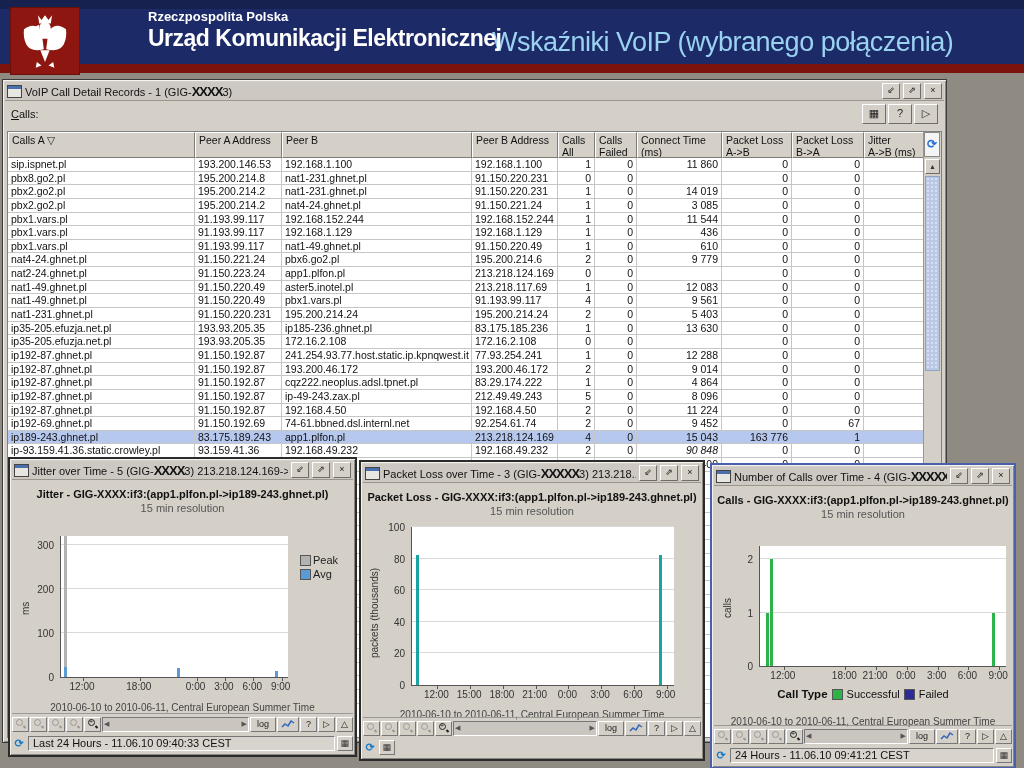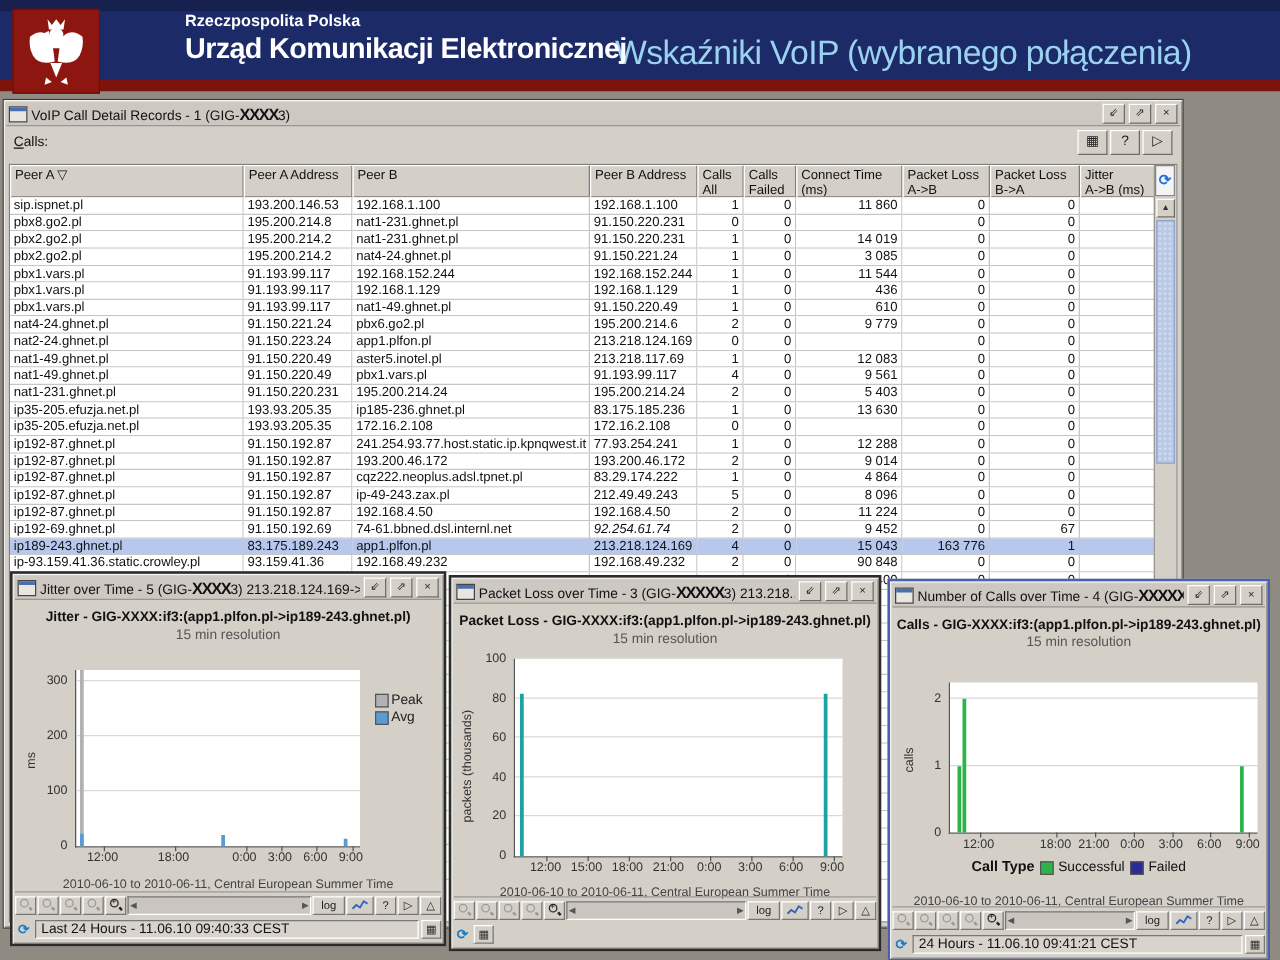--- a/index.html
+++ b/index.html
@@ -139,21 +139,21 @@
       <div class="wbtn">×</div>
     </div>
     <div id="calls-label">Calls:</div>
     <div id="main-toolbar">
       <div class="mbtn">▦</div>
       <div class="mbtn">?</div>
       <div class="mbtn">▷</div>
     </div>
     <div id="table-wrap">
       <div id="thead">
-          <div class="hcell" style="width: 187px;">Peer A ▽</div>
+          <div class="hcell" style="width: 187px;">Calls A ▽</div>
           <div class="hcell" style="width: 87px;">Peer A Address</div>
           <div class="hcell" style="width: 190px;">Peer B</div>
           <div class="hcell" style="width: 86px;">Peer B Address</div>
           <div class="hcell" style="width: 37px;">Calls
 All</div>
           <div class="hcell" style="width: 42px;">Calls
 Failed</div>
           <div class="hcell" style="width: 85px;">Connect Time
 (ms)</div>
           <div class="hcell" style="width: 70px;">Packet Loss
@@ -389,21 +389,21 @@
             <div class="tcell num" style="width: 42px;">0</div>
             <div class="tcell num" style="width: 85px;">11 224</div>
             <div class="tcell num" style="width: 70px;">0</div>
             <div class="tcell num" style="width: 72px;">0</div>
             <div class="tcell num" style="width: 76px;">0</div>
           </div>
           <div class="trow">
             <div class="tcell" style="width: 187px;">ip192-69.ghnet.pl</div>
             <div class="tcell" style="width: 87px;">91.150.192.69</div>
             <div class="tcell" style="width: 190px;">74-61.bbned.dsl.internl.net</div>
-            <div class="tcell" style="width: 86px; font-style: italic;">92.254.61.74</div>
+            <div class="tcell" style="width: 86px;">92.254.61.74</div>
             <div class="tcell num" style="width: 37px;">2</div>
             <div class="tcell num" style="width: 42px;">0</div>
             <div class="tcell num" style="width: 85px;">9 452</div>
             <div class="tcell num" style="width: 70px;">0</div>
             <div class="tcell num" style="width: 72px;">67</div>
             <div class="tcell num" style="width: 76px;">0</div>
           </div>
           <div class="trow sel">
             <div class="tcell" style="width: 187px;">ip189-243.ghnet.pl</div>
             <div class="tcell" style="width: 87px;">83.175.189.243</div>
@@ -416,21 +416,21 @@
             <div class="tcell num" style="width: 72px;">1</div>
             <div class="tcell num" style="width: 76px;">8</div>
           </div>
           <div class="trow">
             <div class="tcell" style="width: 187px;">ip-93.159.41.36.static.crowley.pl</div>
             <div class="tcell" style="width: 87px;">93.159.41.36</div>
             <div class="tcell" style="width: 190px;">192.168.49.232</div>
             <div class="tcell" style="width: 86px;">192.168.49.232</div>
             <div class="tcell num" style="width: 37px;">2</div>
             <div class="tcell num" style="width: 42px;">0</div>
-            <div class="tcell num" style="width: 85px;">90 848</div>
+            <div class="tcell num" style="width: 85px; font-style: italic;">90 848</div>
             <div class="tcell num" style="width: 70px;">0</div>
             <div class="tcell num" style="width: 72px;">0</div>
             <div class="tcell num" style="width: 76px;">0</div>
           </div>
           <div class="trow">
             <div class="tcell" style="width: 187px;"></div>
             <div class="tcell" style="width: 87px;"></div>
             <div class="tcell" style="width: 190px;">192.168.2.2</div>
             <div class="tcell" style="width: 86px;"></div>
             <div class="tcell num" style="width: 37px;">4</div>

